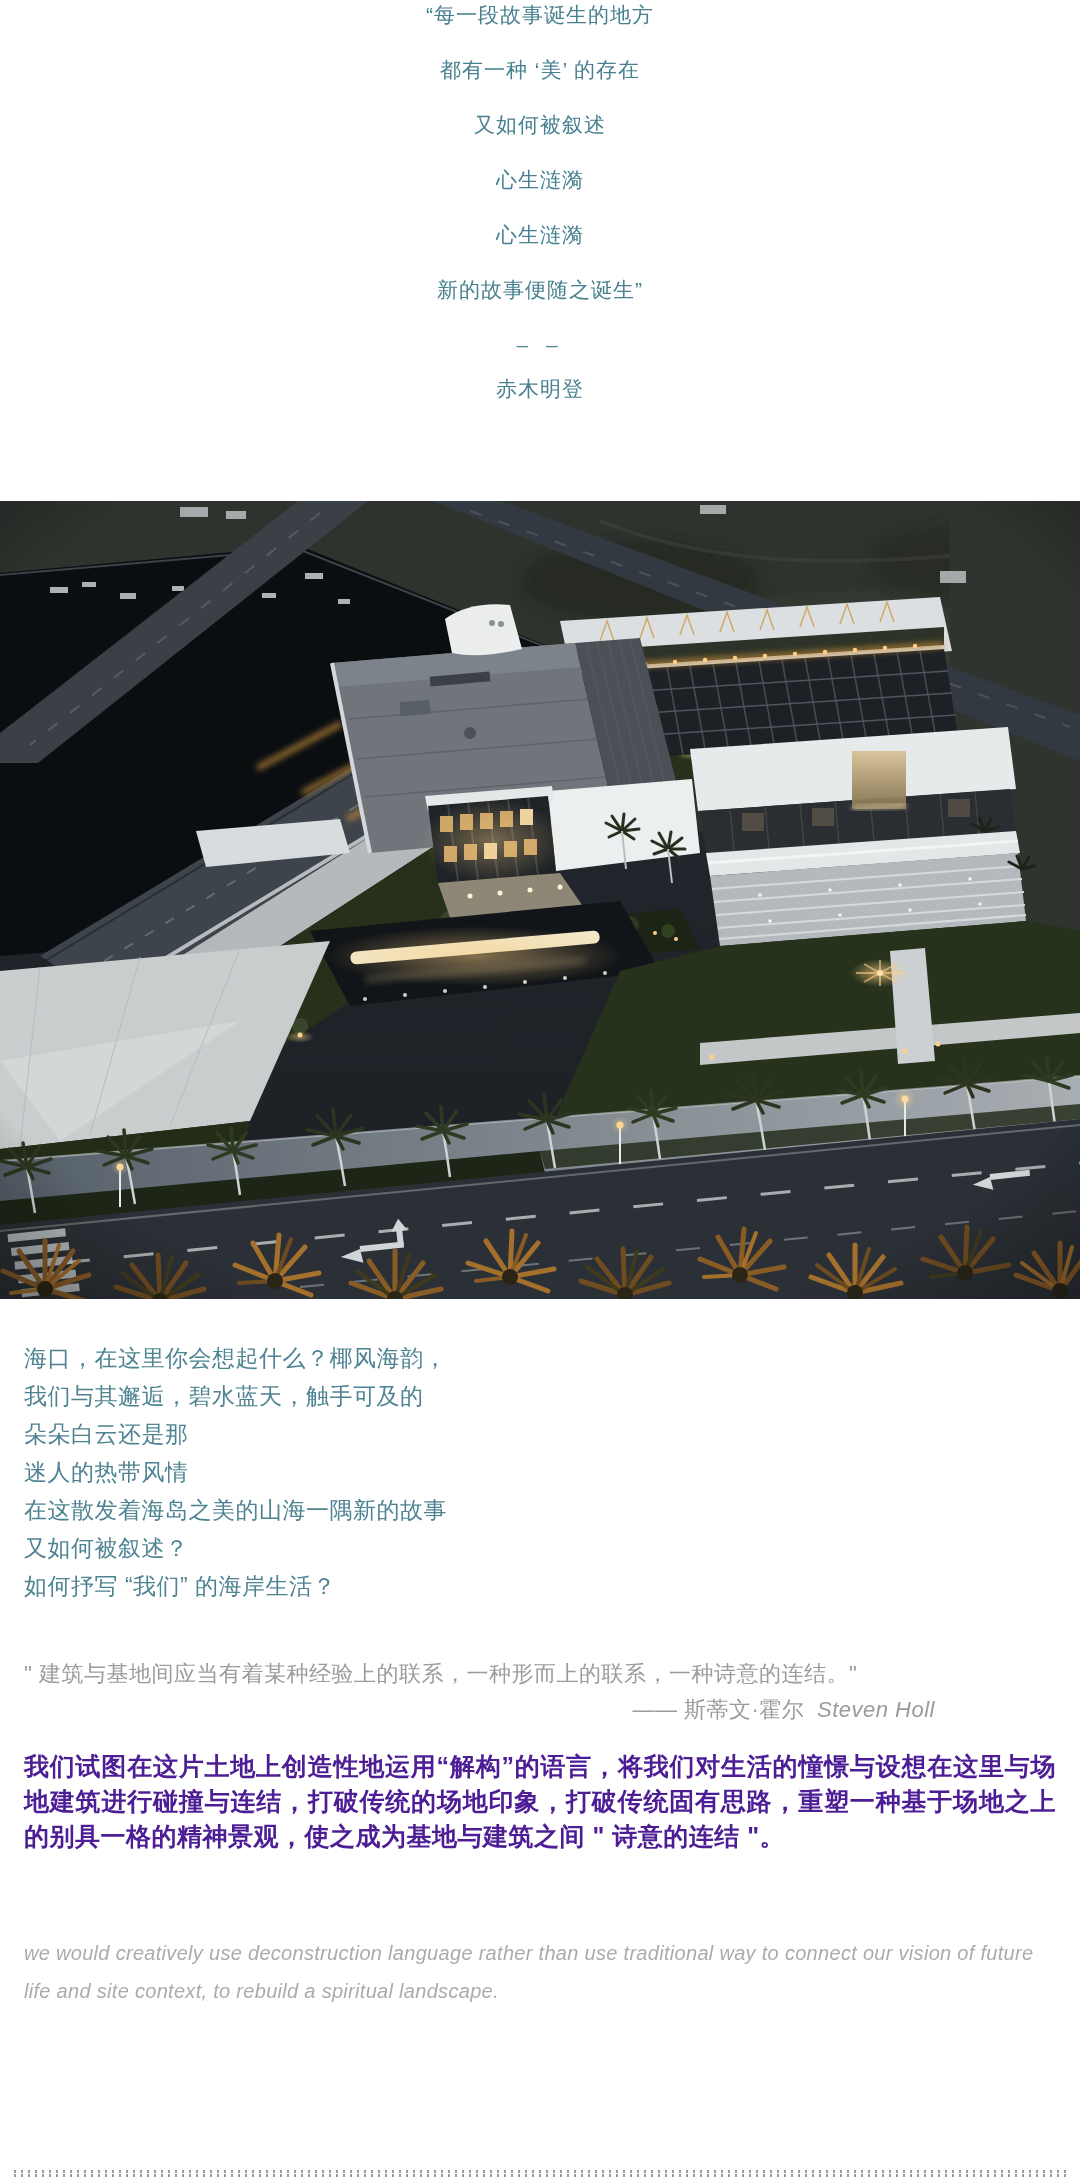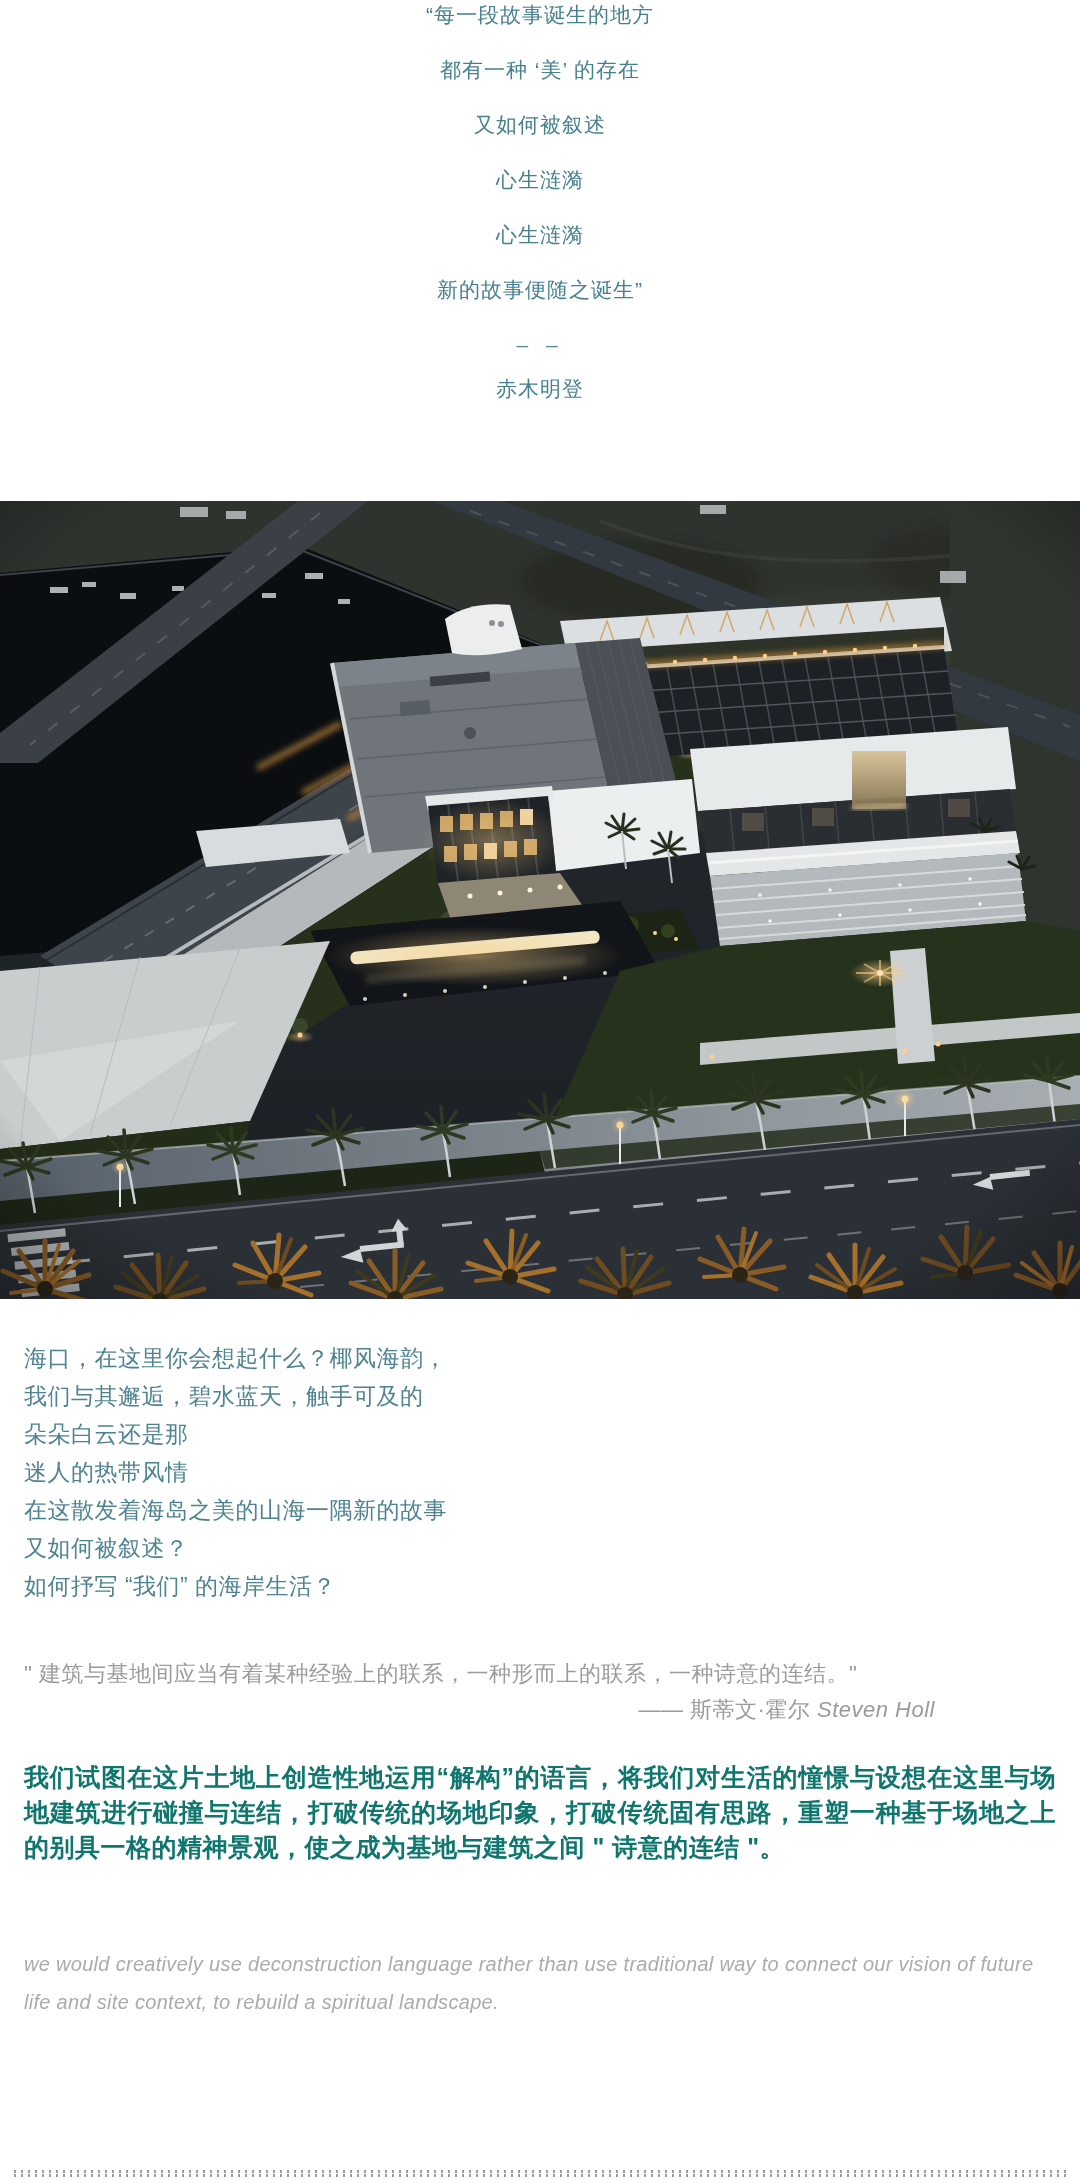--- a/index.html
+++ b/index.html
@@ -15,24 +15,24 @@
   figure.hero{margin:101px 0 0 0;width:1080px;height:798px;display:block;line-height:0;}
   figure.hero svg{display:block;}
 
   
   .intro{margin-top:20px;padding:20px 24px 0;color:#4E8392;font-size:23px;line-height:38px;letter-spacing:0.5px;}
   .intro div{white-space:nowrap;}
 
   
   .holl{margin-top:51px;padding:0 24px;color:#9B9B9B;font-size:22px;line-height:36px;letter-spacing:0.5px;}
   .holl .attr{text-align:right;padding-right:121px;}
-  .holl .attr em{font-style:italic;}
+  .holl .attr em{font-style:italic;margin-left:6px;}
 
   
-  .concept{margin-top:32px;padding:0 24px;color:#0f766e;font-size:25px;line-height:35px;font-weight:700;text-align:justify;letter-spacing:0.5px;}
+  .concept{margin-top:21px;padding:0 24px;color:#4c1d95;font-size:25px;line-height:35px;font-weight:700;text-align:justify;letter-spacing:0.5px;}
 
   
   .concept-en{margin-top:80px;padding:0 24px;color:#ABABAB;font-size:20px;line-height:38px;font-style:italic;letter-spacing:0.3px;max-width:1035px;}
 
   
   .dotted{position:absolute;left:14px;right:14px;bottom:4px;height:7px;
     background:
       repeating-linear-gradient(90deg,#9b9b9b 0 2px,transparent 2px 7px) top/100% 3px no-repeat,
       repeating-linear-gradient(90deg,#9b9b9b 0 2px,transparent 2px 7px) bottom/100% 3px no-repeat;}
 </style>

